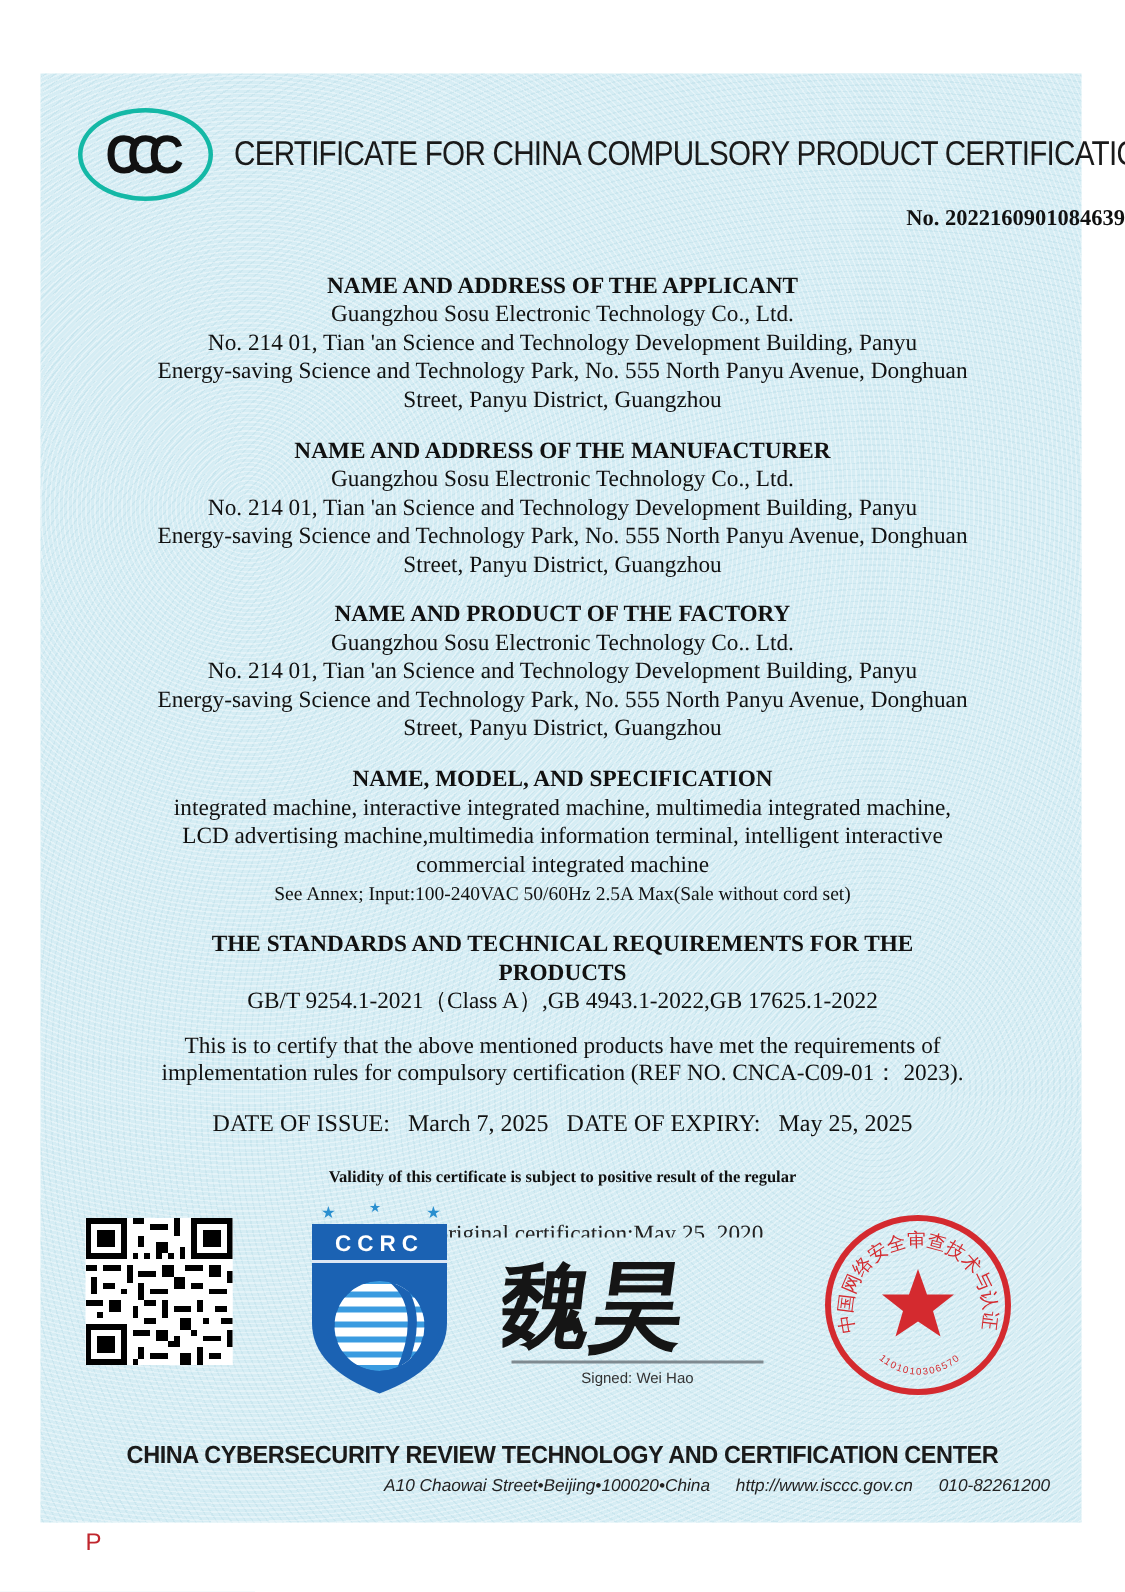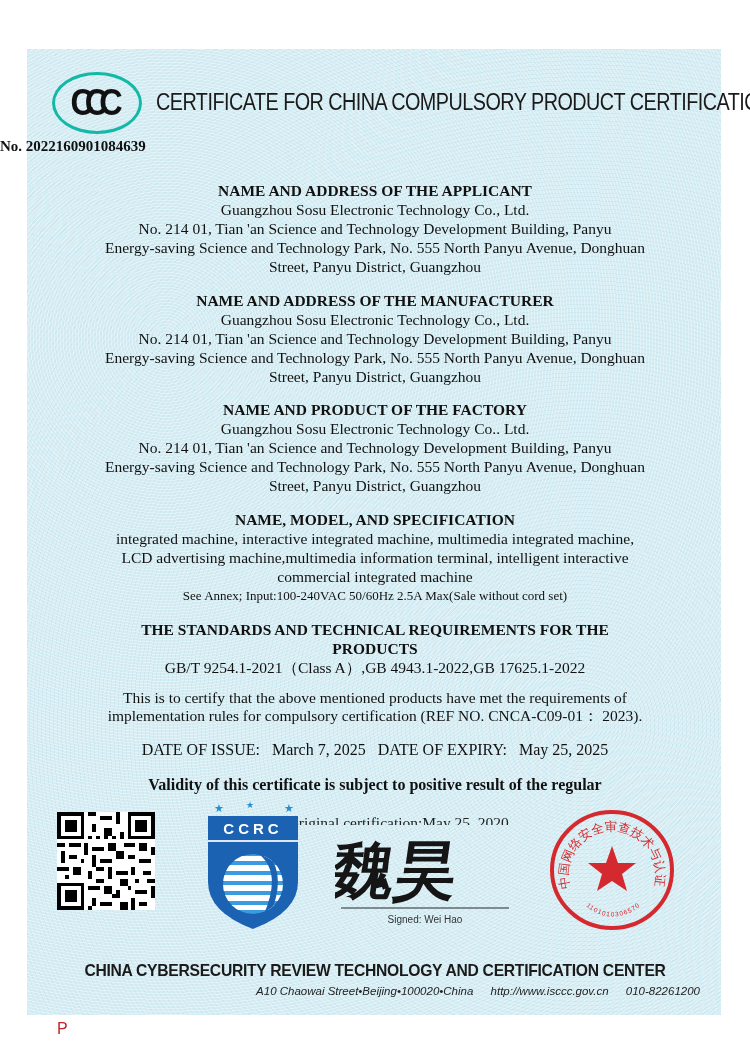--- a/index.html
+++ b/index.html
@@ -15,27 +15,27 @@
     position: absolute; left: 52px; top: 72px; width: 90px; height: 62px;
     border: 3px solid #14b8a6; border-radius: 50%; box-sizing: border-box;
     display: flex; align-items: center; justify-content: center;
   }
   .ccc-logo span { font-family: "Liberation Sans", sans-serif; font-weight: bold; font-size: 36px; letter-spacing: -10px; margin-left: -10px; transform: scaleX(0.9); }
   .main-title {
     position: absolute; left: 156px; top: 89px; width: 540px;
     font-family: "Liberation Sans", sans-serif; font-size: 23px; letter-spacing: -0.6px;
     transform: scaleX(0.86); transform-origin: left center; white-space: nowrap; color: #1a1a1a;
   }
-  .cert-no { position: absolute; left: 0; width: 750px; top: 138px; text-align: left; font-weight: bold; font-size: 15px; }
+  .cert-no { position: absolute; left: 0; width: 750px; top: 138px; text-align: right; font-weight: bold; font-size: 15px; }
   .block { position: absolute; left: 40px; width: 670px; text-align: center; font-size: 15.5px; line-height: 19px; }
   .block .h { font-weight: bold; font-size: 15.5px; }
   .block .small { font-size: 13px; }
   .dates { position: absolute; left: 40px; width: 670px; top: 741px; text-align: center; font-size: 16px; white-space: nowrap; }
   .dates b { font-weight: normal; }
-  .validity { position: absolute; left: 40px; width: 670px; top: 776px; text-align: center; font-weight: bold; font-size: 16px; line-height: 18px; }
+  .validity { position: absolute; left: 40px; width: 670px; top: 776px; text-align: center; font-weight: bold; font-size: 11px; line-height: 18px; }
   .original { position: absolute; left: 40px; width: 670px; top: 813px; height: 12px; overflow: hidden; text-align: center; font-size: 15.5px; line-height: 20px; color: #222; }
   .qr { position: absolute; left: 57px; top: 812px; width: 98px; height: 98px; background: #fff; }
   .shield { position: absolute; left: 206px; top: 812px; width: 94px; height: 118px; }
   .shield-stars { position: absolute; left: 206px; top: 800px; width: 94px; height: 14px; }
   .signature { position: absolute; left: 335px; top: 826px; width: 180px; height: 80px; }
   .sig-line { position: absolute; left: 341px; top: 907px; width: 168px; height: 2px; background: #7f8a90; }
   .signed { position: absolute; left: 341px; top: 914px; width: 168px; text-align: center; font-family: "Liberation Sans", sans-serif; font-size: 10px; color: #333; }
   .seal { position: absolute; left: 548px; top: 808px; width: 128px; height: 124px; }
   .footer-org { position: absolute; left: 0; width: 750px; top: 961px; text-align: center; font-family: "Liberation Sans", sans-serif; font-weight: bold; font-size: 16.5px; letter-spacing: -0.3px; color: #1a1a1a; transform: scaleX(0.95); }
   .footer-addr { position: absolute; right: 50px; top: 985px; font-family: "Liberation Sans", sans-serif; font-size: 11.5px; color: #222; white-space: nowrap; }

